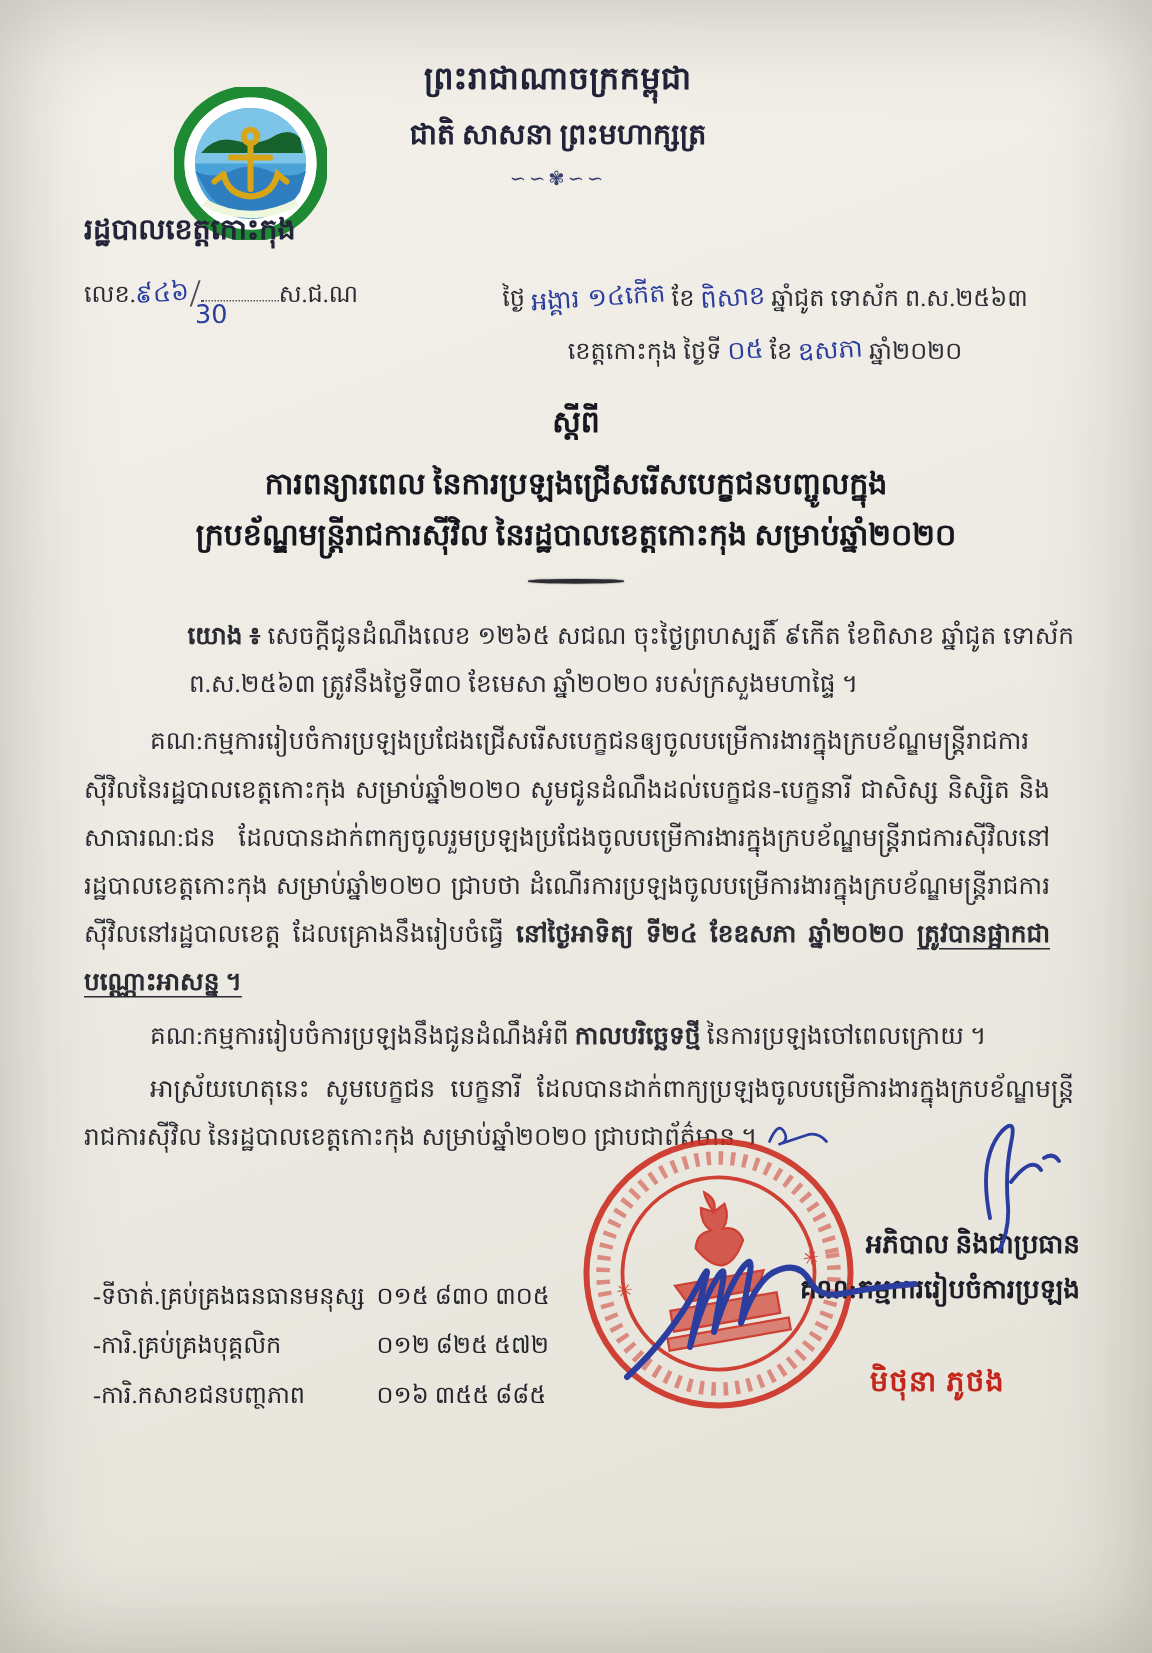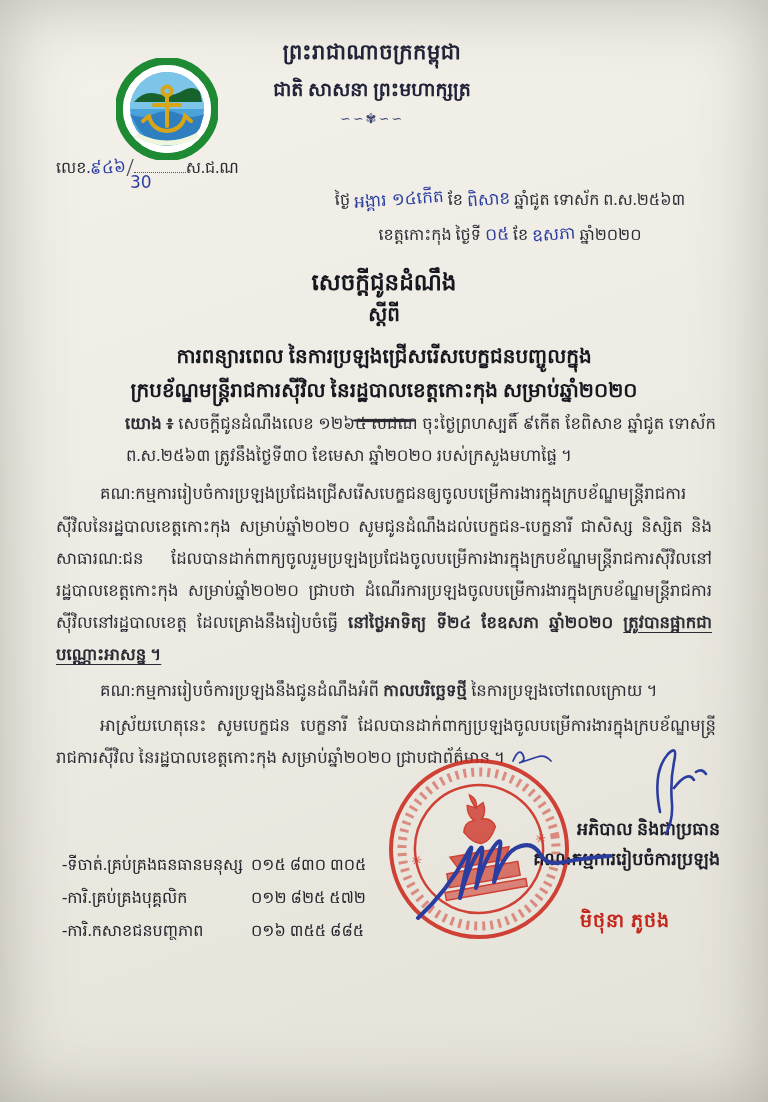--- a/index.html
+++ b/index.html
@@ -73,20 +73,21 @@
     </svg>
   </div>
 
   <div class="abs center" style="left:172px;top:38px;width:400px;">
     <div class="khb kingdom">ព្រះរាជាណាចក្រកម្ពុជា</div>
     <div class="khb motto" style="margin-top:8px;">ជាតិ សាសនា ព្រះមហាក្សត្រ</div>
     <div class="ornament" style="margin-top:6px;">∽∽✾∽∽</div>
   </div>
 
   <div class="abs" style="left:56px;top:140px;width:260px;">
+    <div class="khb admin">រដ្ឋបាលខេត្តកោះកុង</div>
     <div class="refline" style="margin-top:10px;position:relative;">
       <span>លេខ.</span><span class="hw hw-slant">៩៤៦</span><span style="font-size:26px;color:#4a4a55;position:relative;top:3px;">/</span><span class="dotted" style="width:52px;"></span><span>ស.ជ.ណ</span>
       <span class="hw" style="position:absolute;left:74px;top:22px;">30</span>
     </div>
   </div>
 
   <div class="abs center" style="left:290px;top:182px;width:440px;">
     <div class="dateline">
       <span>ថ្ងៃ</span>
       <span class="hw hw-slant">អង្គារ ១៤កើត</span>
@@ -97,32 +98,31 @@
     <div class="dateline">
       <span>ខេត្តកោះកុង ថ្ងៃទី</span>
       <span class="hw hw-slant">០៥</span>
       <span>ខែ</span>
       <span class="hw hw-slant">ឧសភា</span>
       <span>ឆ្នាំ២០២០</span>
     </div>
   </div>
 
   <div class="abs center titleblock" style="left:64px;top:268px;width:640px;">
-    <div class="khb t1">សេចក្តីជូនដំណឹង</div>
     <div class="khb t2" style="">ស្តីពី</div>
     <div class="khb t34" style="margin-top:8px;">ការពន្យារពេល នៃការប្រឡងជ្រើសរើសបេក្ខជនបញ្ចូលក្នុង</div>
     <div class="khb t34">ក្របខ័ណ្ឌមន្ត្រីរាជការស៊ីវិល នៃរដ្ឋបាលខេត្តកោះកុង សម្រាប់ឆ្នាំ២០២០</div>
     <div class="divider-dash" style="margin:12px auto 0;"></div>
   </div>
 
   <div class="abs bodytext" style="left:56px;top:408px;width:660px;">
     <p class="hang" style="margin:0 0 6px 34px;">
       <span class="khb">យោង ៖</span><span> សេចក្តីជូនដំណឹងលេខ ១២៦៥ សជណ ចុះថ្ងៃព្រហស្បតិ៍ ៩កើត ខែពិសាខ ឆ្នាំជូត ទោស័ក ព.ស.២៥៦៣ ត្រូវនឹងថ្ងៃទី៣០ ខែមេសា ឆ្នាំ២០២០ របស់ក្រសួងមហាផ្ទៃ ។</span>
     </p>
-    <p class="indent" style="margin:0 4px 4px 0;">
+    <p class="indent" style="margin:0 16px 4px 0;">
       <span>គណ:កម្មការរៀបចំការប្រឡងប្រជែងជ្រើសរើសបេក្ខជនឲ្យចូលបម្រើការងារក្នុងក្របខ័ណ្ឌមន្ត្រីរាជការស៊ីវិលនៃរដ្ឋបាលខេត្តកោះកុង សម្រាប់ឆ្នាំ២០២០ សូមជូនដំណឹងដល់បេក្ខជន-បេក្ខនារី ជាសិស្ស និស្សិត និងសាធារណ:ជន ដែលបានដាក់ពាក្យចូលរួមប្រឡងប្រជែងចូលបម្រើការងារក្នុងក្របខ័ណ្ឌមន្ត្រីរាជការស៊ីវិលនៅរដ្ឋបាលខេត្តកោះកុង សម្រាប់ឆ្នាំ២០២០ ជ្រាបថា ដំណើរការប្រឡងចូលបម្រើការងារក្នុងក្របខ័ណ្ឌមន្ត្រីរាជការស៊ីវិលនៅរដ្ឋបាលខេត្ត ដែលគ្រោងនឹងរៀបចំធ្វើ </span><span class="khb">នៅថ្ងៃអាទិត្យ ទី២៤ ខែឧសភា ឆ្នាំ២០២០ </span><span class="khb u">ត្រូវបានផ្អាកជាបណ្ណោះអាសន្ន ។</span>
     </p>
     <p class="indent" style="margin:0 0 2px 0;">
       <span>គណ:កម្មការរៀបចំការប្រឡងនឹងជូនដំណឹងអំពី </span><span class="khb">កាលបរិច្ឆេទថ្មី</span><span> នៃការប្រឡងចៅពេលក្រោយ ។</span>
     </p>
     <p class="indent" style="margin:0;">
       <span>អាស្រ័យហេតុនេះ សូមបេក្ខជន បេក្ខនារី ដែលបានដាក់ពាក្យប្រឡងចូលបម្រើការងារក្នុងក្របខ័ណ្ឌមន្ត្រីរាជការស៊ីវិល នៃរដ្ឋបាលខេត្តកោះកុង សម្រាប់ឆ្នាំ២០២០ ជ្រាបជាព័ត៌មាន ។</span>
       <svg width="44" height="24" viewBox="0 0 44 24" style="display:inline;vertical-align:-6px;">
         <path d="M4 16 q6 -14 10 -6 q3 6 -4 8 q12 -4 18 -6 q8 -3 14 4" fill="none" stroke="#2b3e9f" stroke-width="1.8" stroke-linecap="round"></path>
       </svg>

